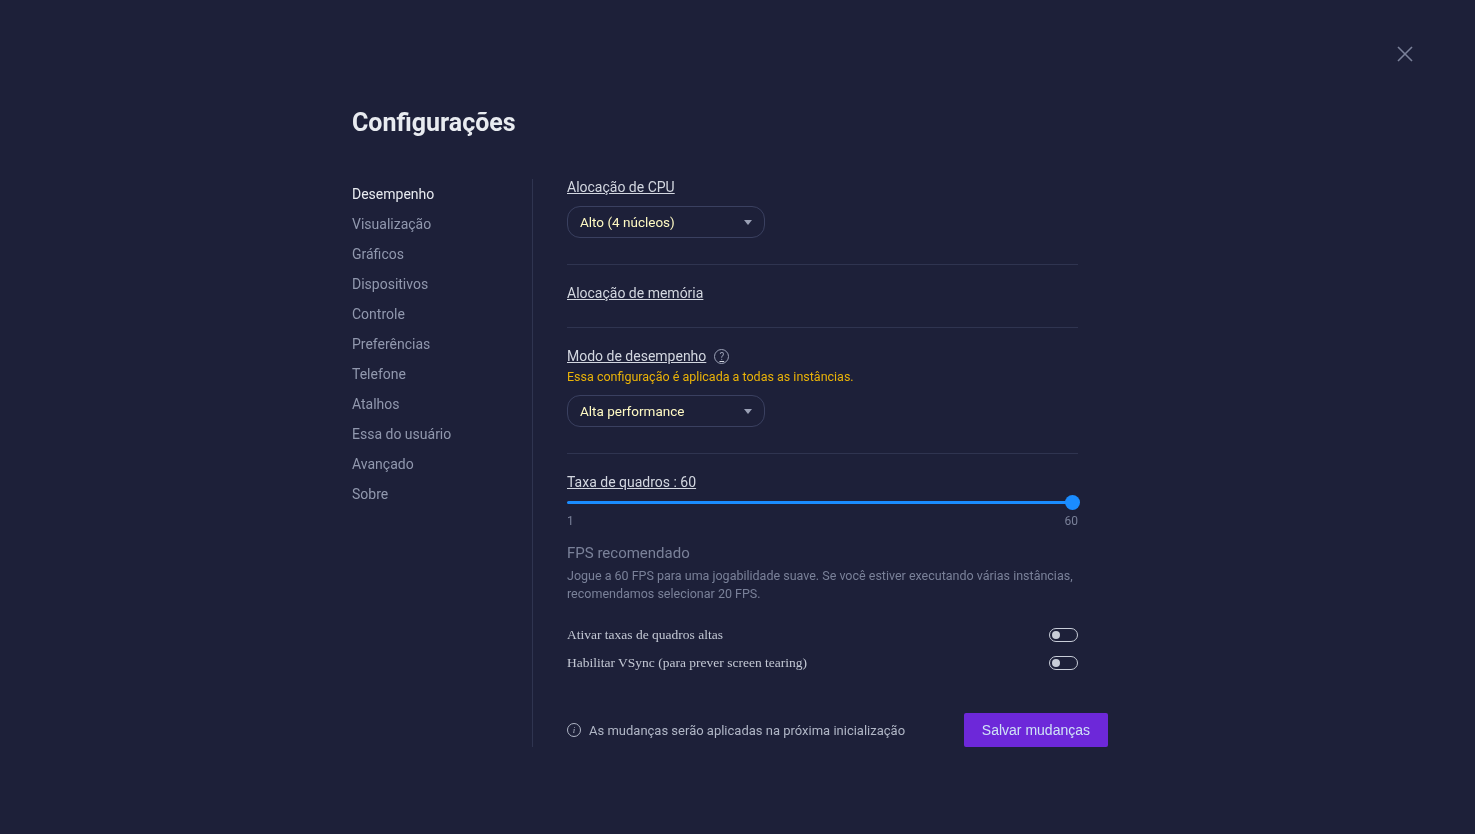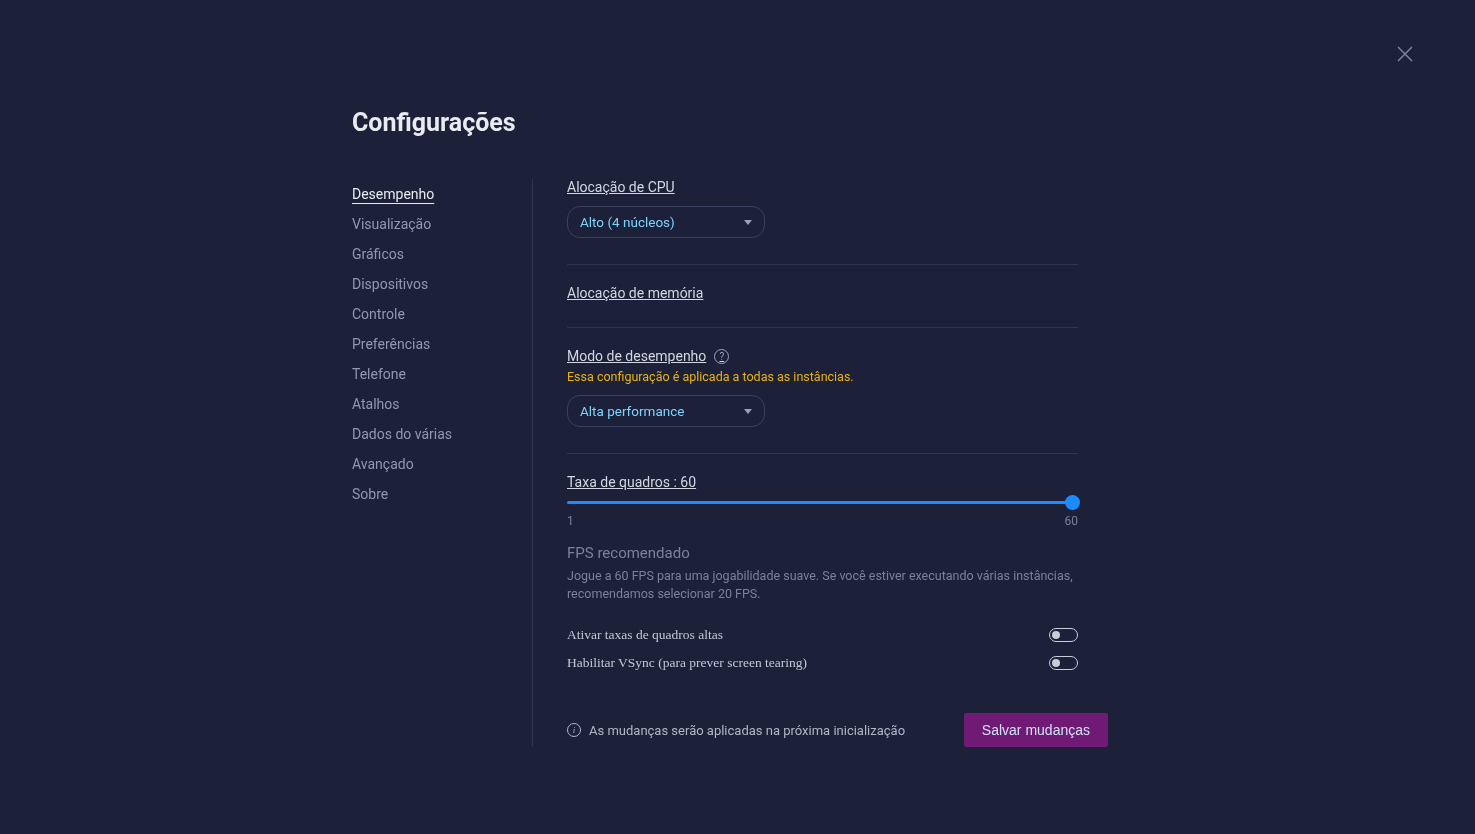--- a/index.html
+++ b/index.html
@@ -49,21 +49,20 @@
   padding-right: 20px;
 }
 .sidebar-item {
   color: #9198ae;
   font-size: 14px;
   padding: 7px 0;
   cursor: pointer;
 }
 .sidebar-item.active {
   color: #e8ebf0;
-  text-decoration: underline;
   text-underline-offset: 4px;
 }
 .main {
   flex: 1;
   padding-left: 34px;
   width: 544px;
 }
 .section {
   margin-bottom: 26px;
 }
@@ -85,21 +84,21 @@
 .select-box {
   width: 198px;
   height: 32px;
   background: transparent;
   border: 1px solid #3a4060;
   border-radius: 13px;
   display: flex;
   align-items: center;
   justify-content: space-between;
   padding: 0 12px;
-  color: #7dd3fc;
+  color: #fef9c3;
   font-size: 13.5px;
   cursor: pointer;
 }
 .select-box .caret {
   width: 0;
   height: 0;
   border-left: 4px solid transparent;
   border-right: 4px solid transparent;
   border-top: 5px solid #9aa0b5;
 }
@@ -211,21 +210,21 @@
   border: 1.2px solid #b0b6c6;
   border-radius: 50%;
   display: inline-flex;
   align-items: center;
   justify-content: center;
   font-size: 9px;
   font-style: italic;
   font-family: serif;
 }
 .save-btn {
-  background: #701a75;
+  background: #6d28d9;
   color: #cfe3f7;
   border: none;
   padding: 9px 18px;
   font-size: 14px;
   border-radius: 2px;
   cursor: pointer;
 }
 </style>
 </head>
 <body>
@@ -243,21 +242,21 @@
   <div class="layout">
     <div class="sidebar">
       <div class="sidebar-item active">Desempenho</div>
       <div class="sidebar-item">Visualização</div>
       <div class="sidebar-item">Gráficos</div>
       <div class="sidebar-item">Dispositivos</div>
       <div class="sidebar-item">Controle</div>
       <div class="sidebar-item">Preferências</div>
       <div class="sidebar-item">Telefone</div>
       <div class="sidebar-item">Atalhos</div>
-      <div class="sidebar-item">Dados do várias</div>
+      <div class="sidebar-item">Essa do usuário</div>
       <div class="sidebar-item">Avançado</div>
       <div class="sidebar-item">Sobre</div>
     </div>
 
     <div class="main">
 
       <div class="section">
         <div class="section-label">Alocação de CPU</div>
         <div class="select-box">
           <span>Alto (4 núcleos)</span>

